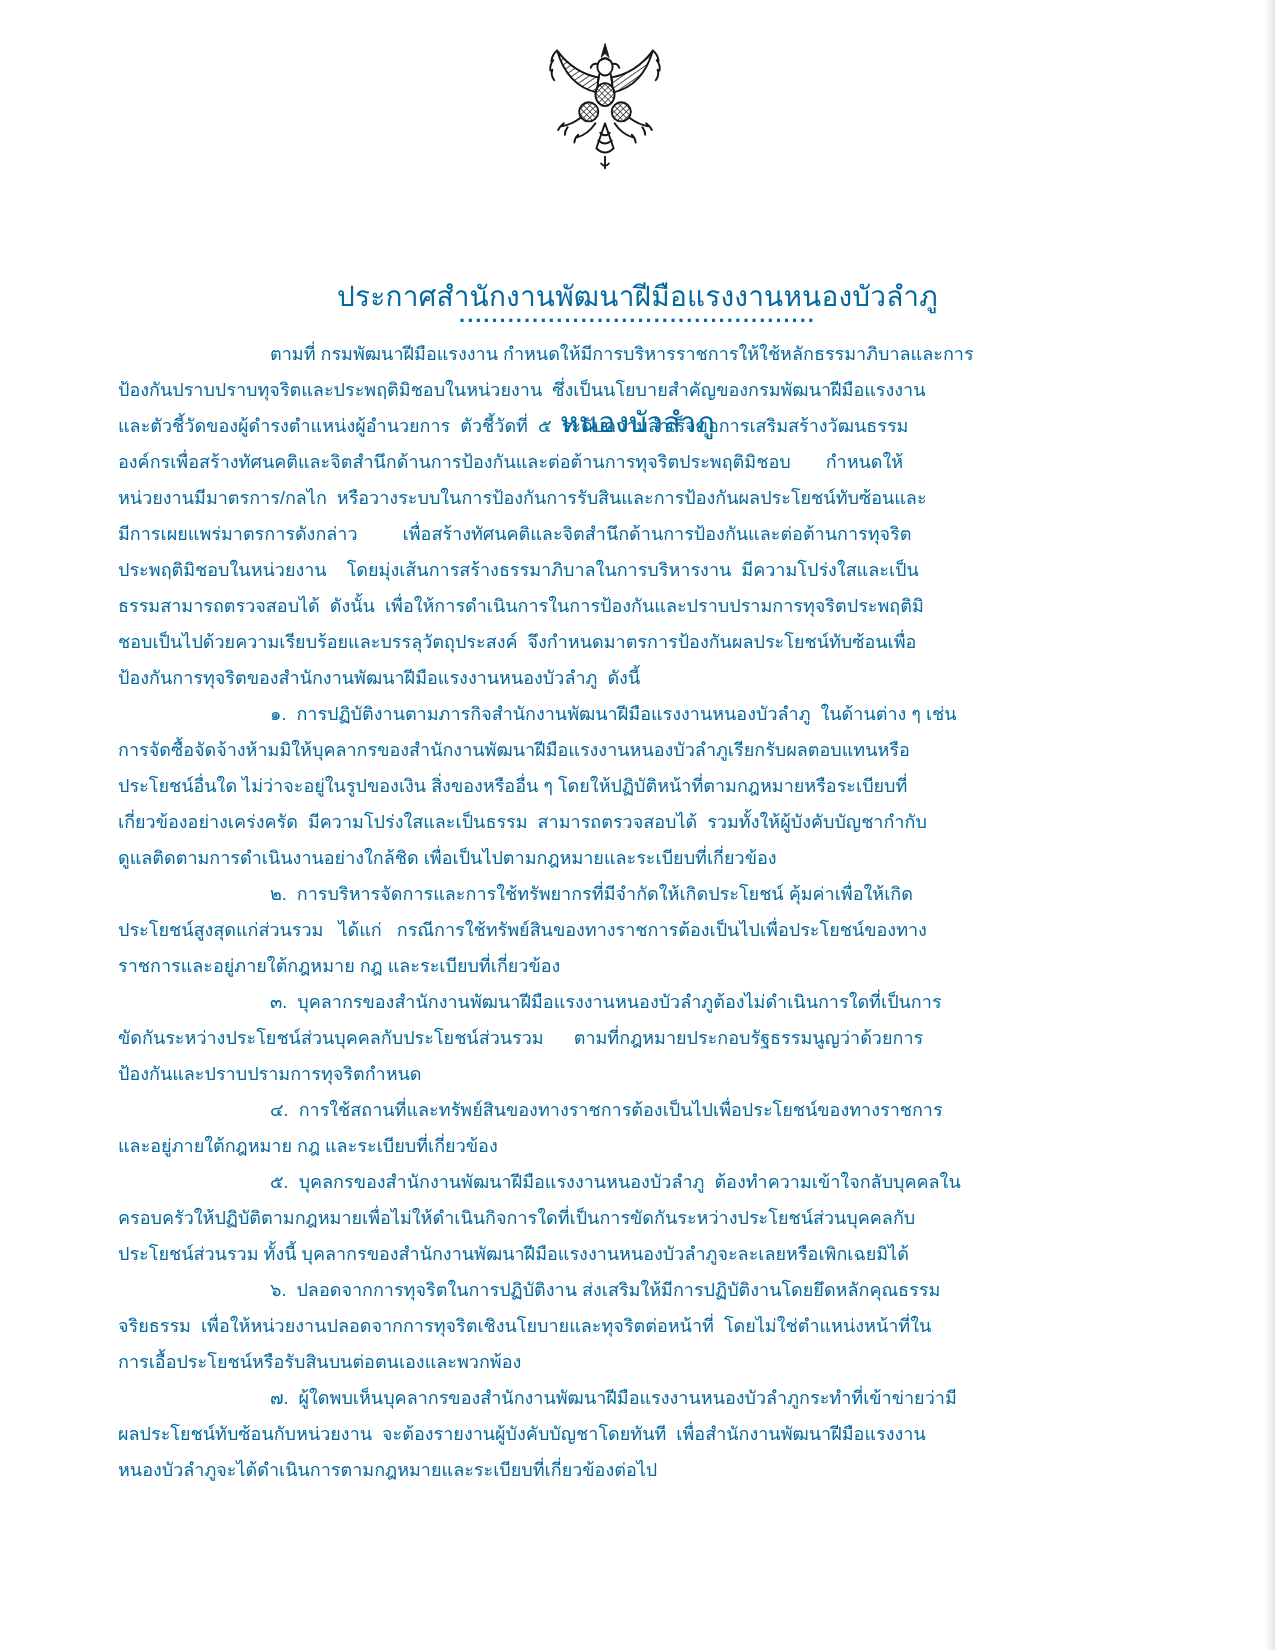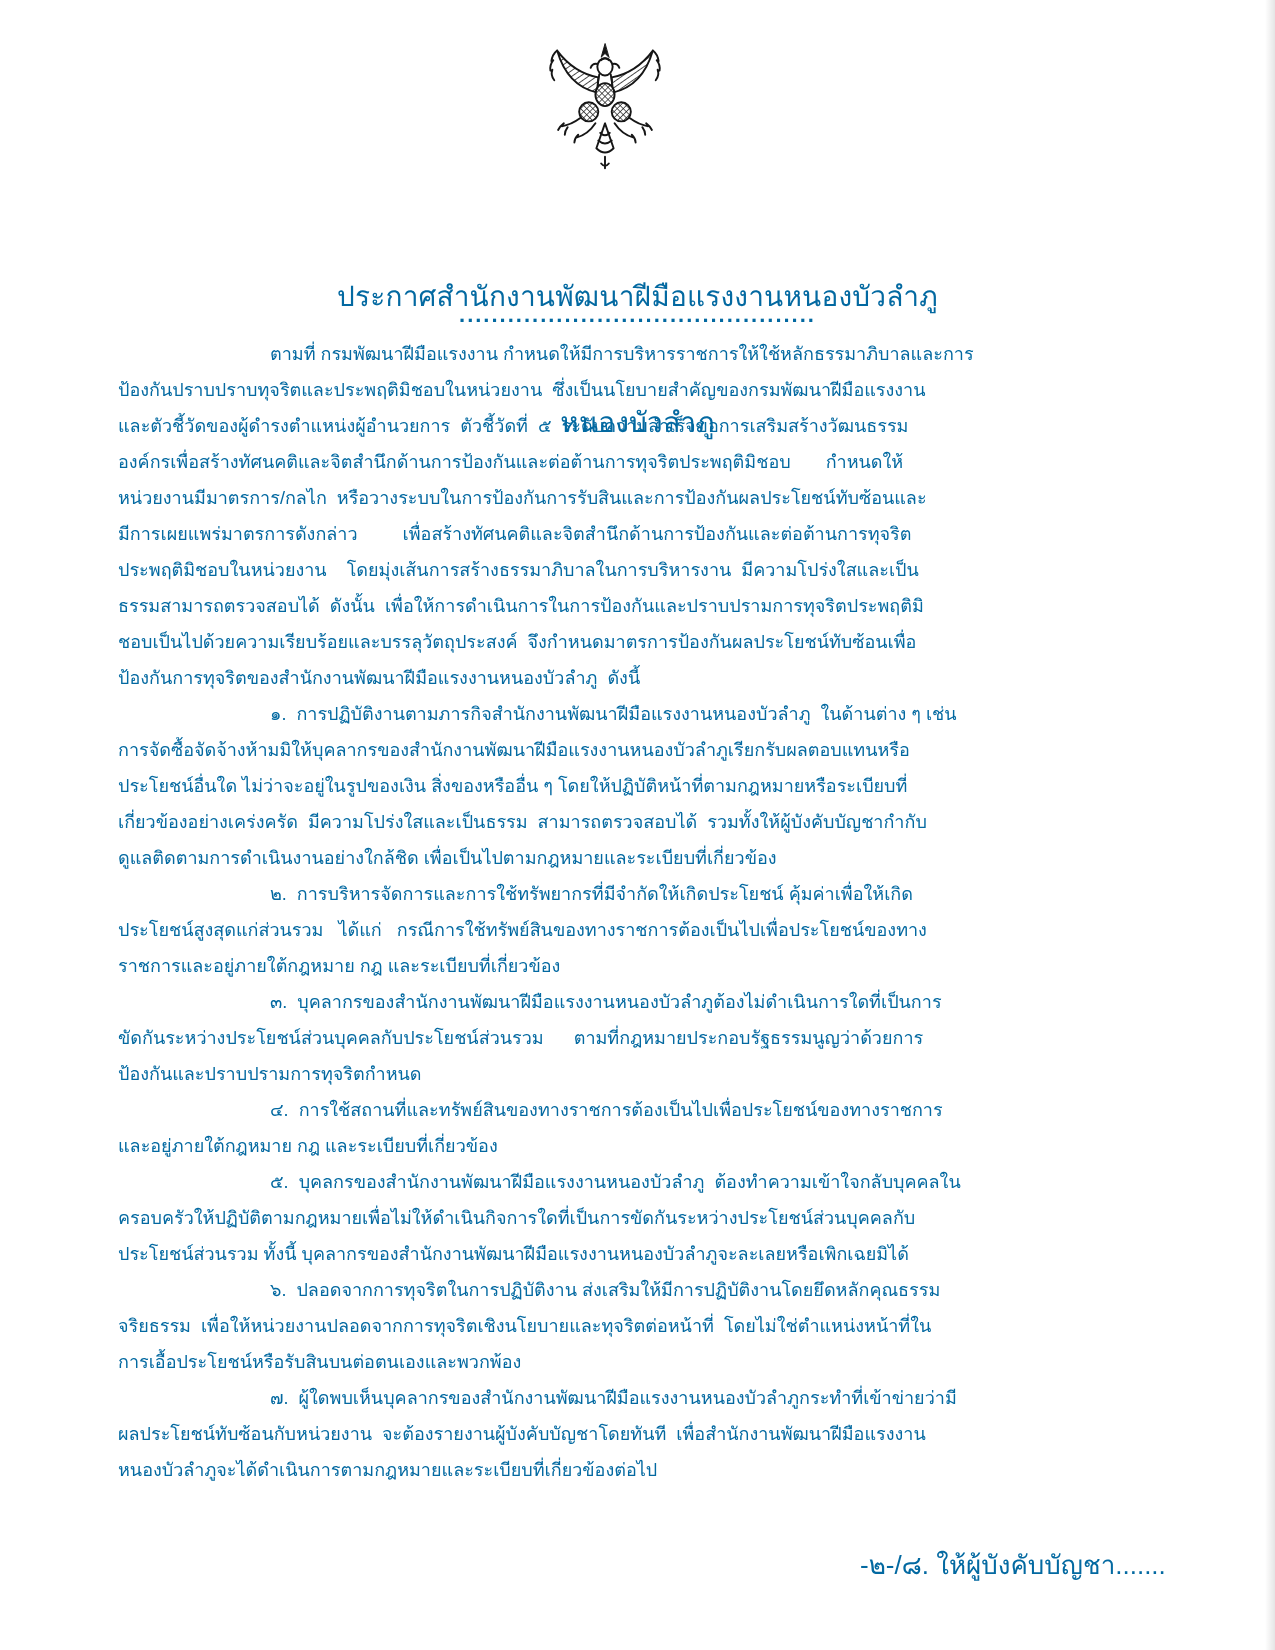--- a/index.html
+++ b/index.html
@@ -103,14 +103,13 @@
 
   <div class="title-block">
     <div>ประกาศสำนักงานพัฒนาฝีมือแรงงานหนองบัวลำภู</div>
     <div>หนองบัวลำภู</div>
   </div>
 
   <div class="dotted-divider">............................................</div>
 
   <div class="doc-body" id="doc-body"><div class="line indent">ตามที่ กรมพัฒนาฝีมือแรงงาน กำหนดให้มีการบริหารราชการให้ใช้หลักธรรมาภิบาลและการ</div><div class="line">ป้องกันปราบปราบทุจริตและประพฤติมิชอบในหน่วยงาน  ซึ่งเป็นนโยบายสำคัญของกรมพัฒนาฝีมือแรงงาน</div><div class="line">และตัวชี้วัดของผู้ดำรงตำแหน่งผู้อำนวยการ  ตัวชี้วัดที่  ๕  ระดับความสำเร็จขอการเสริมสร้างวัฒนธรรม</div><div class="line">องค์กรเพื่อสร้างทัศนคติและจิตสำนึกด้านการป้องกันและต่อต้านการทุจริตประพฤติมิชอบ       กำหนดให้</div><div class="line">หน่วยงานมีมาตรการ/กลไก  หรือวางระบบในการป้องกันการรับสินและการป้องกันผลประโยชน์ทับซ้อนและ</div><div class="line">มีการเผยแพร่มาตรการดังกล่าว         เพื่อสร้างทัศนคติและจิตสำนึกด้านการป้องกันและต่อต้านการทุจริต</div><div class="line">ประพฤติมิชอบในหน่วยงาน    โดยมุ่งเส้นการสร้างธรรมาภิบาลในการบริหารงาน  มีความโปร่งใสและเป็น</div><div class="line">ธรรมสามารถตรวจสอบได้  ดังนั้น  เพื่อให้การดำเนินการในการป้องกันและปราบปรามการทุจริตประพฤติมิ</div><div class="line">ชอบเป็นไปด้วยความเรียบร้อยและบรรลุวัตถุประสงค์  จึงกำหนดมาตรการป้องกันผลประโยชน์ทับซ้อนเพื่อ</div><div class="line">ป้องกันการทุจริตของสำนักงานพัฒนาฝีมือแรงงานหนองบัวลำภู  ดังนี้</div><div class="line indent">๑.  การปฏิบัติงานตามภารกิจสำนักงานพัฒนาฝีมือแรงงานหนองบัวลำภู  ในด้านต่าง ๆ เช่น</div><div class="line">การจัดซื้อจัดจ้างห้ามมิให้บุคลากรของสำนักงานพัฒนาฝีมือแรงงานหนองบัวลำภูเรียกรับผลตอบแทนหรือ</div><div class="line">ประโยชน์อื่นใด ไม่ว่าจะอยู่ในรูปของเงิน สิ่งของหรืออื่น ๆ โดยให้ปฏิบัติหน้าที่ตามกฎหมายหรือระเบียบที่</div><div class="line">เกี่ยวข้องอย่างเคร่งครัด  มีความโปร่งใสและเป็นธรรม  สามารถตรวจสอบได้  รวมทั้งให้ผู้บังคับบัญชากำกับ</div><div class="line">ดูแลติดตามการดำเนินงานอย่างใกล้ชิด เพื่อเป็นไปตามกฎหมายและระเบียบที่เกี่ยวข้อง</div><div class="line indent">๒.  การบริหารจัดการและการใช้ทรัพยากรที่มีจำกัดให้เกิดประโยชน์ คุ้มค่าเพื่อให้เกิด</div><div class="line">ประโยชน์สูงสุดแก่ส่วนรวม   ได้แก่   กรณีการใช้ทรัพย์สินของทางราชการต้องเป็นไปเพื่อประโยชน์ของทาง</div><div class="line">ราชการและอยู่ภายใต้กฎหมาย กฎ และระเบียบที่เกี่ยวข้อง</div><div class="line indent">๓.  บุคลากรของสำนักงานพัฒนาฝีมือแรงงานหนองบัวลำภูต้องไม่ดำเนินการใดที่เป็นการ</div><div class="line">ขัดกันระหว่างประโยชน์ส่วนบุคคลกับประโยชน์ส่วนรวม      ตามที่กฎหมายประกอบรัฐธรรมนูญว่าด้วยการ</div><div class="line">ป้องกันและปราบปรามการทุจริตกำหนด</div><div class="line indent">๔.  การใช้สถานที่และทรัพย์สินของทางราชการต้องเป็นไปเพื่อประโยชน์ของทางราชการ</div><div class="line">และอยู่ภายใต้กฎหมาย กฎ และระเบียบที่เกี่ยวข้อง</div><div class="line indent">๕.  บุคลกรของสำนักงานพัฒนาฝีมือแรงงานหนองบัวลำภู  ต้องทำความเข้าใจกลับบุคคลใน</div><div class="line">ครอบครัวให้ปฏิบัติตามกฎหมายเพื่อไม่ให้ดำเนินกิจการใดที่เป็นการขัดกันระหว่างประโยชน์ส่วนบุคคลกับ</div><div class="line">ประโยชน์ส่วนรวม ทั้งนี้ บุคลากรของสำนักงานพัฒนาฝีมือแรงงานหนองบัวลำภูจะละเลยหรือเพิกเฉยมิได้</div><div class="line indent">๖.  ปลอดจากการทุจริตในการปฏิบัติงาน ส่งเสริมให้มีการปฏิบัติงานโดยยึดหลักคุณธรรม</div><div class="line">จริยธรรม  เพื่อให้หน่วยงานปลอดจากการทุจริตเชิงนโยบายและทุจริตต่อหน้าที่  โดยไม่ใช่ตำแหน่งหน้าที่ใน</div><div class="line">การเอื้อประโยชน์หรือรับสินบนต่อตนเองและพวกพ้อง</div><div class="line indent">๗.  ผู้ใดพบเห็นบุคลากรของสำนักงานพัฒนาฝีมือแรงงานหนองบัวลำภูกระทำที่เข้าข่ายว่ามี</div><div class="line">ผลประโยชน์ทับซ้อนกับหน่วยงาน  จะต้องรายงานผู้บังคับบัญชาโดยทันที  เพื่อสำนักงานพัฒนาฝีมือแรงงาน</div><div class="line">หนองบัวลำภูจะได้ดำเนินการตามกฎหมายและระเบียบที่เกี่ยวข้องต่อไป</div></div>
 
-  <div class="footer-note">-๒-/๘. ให้ผู้บังคับบัญชา.......</div>
 </div>
 
 </body></html>

